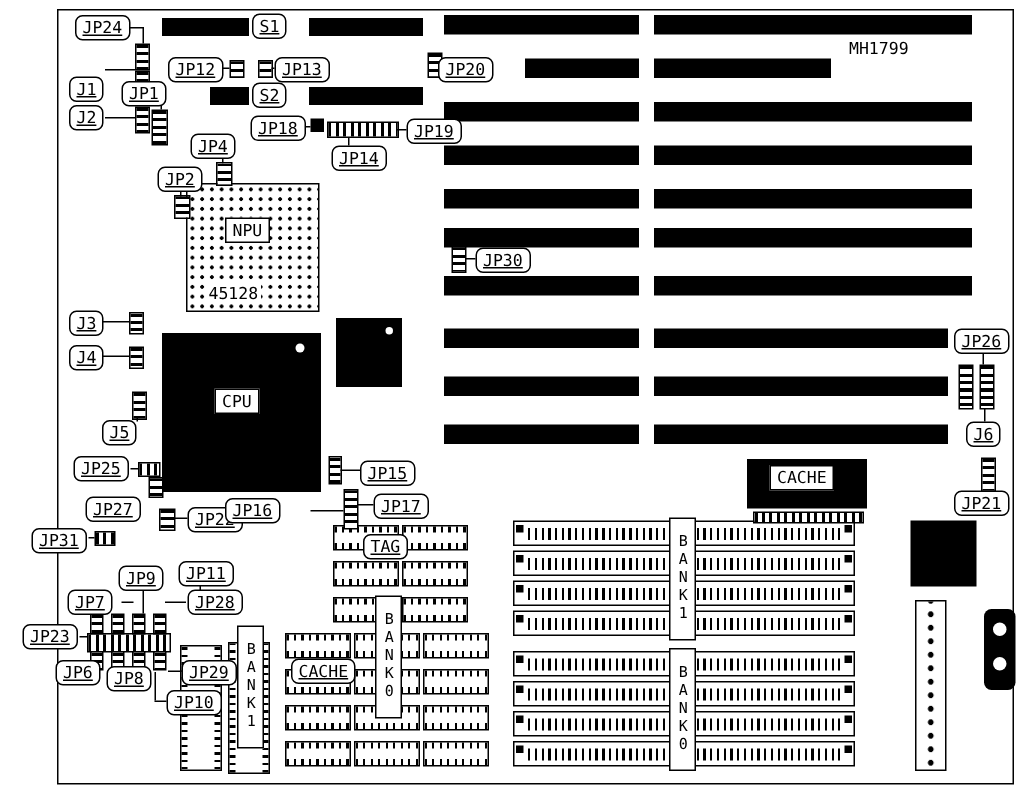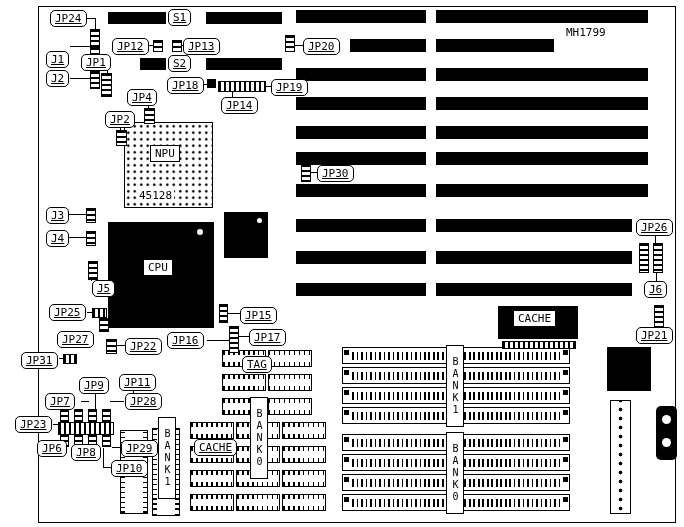--- a/index.html
+++ b/index.html
@@ -223,37 +223,37 @@
   <div class="line" style="left:112px;top:447px;width:9px;height:1px"></div>
   <div class="line" style="left:103px;top:448px;width:1px;height:19px"></div>
   <div class="line" style="left:103px;top:467px;width:8px;height:1px"></div>
   <div class="line" style="left:655px;top:234px;width:1px;height:9px"></div>
   <div class="line" style="left:656px;top:271px;width:1px;height:10px"></div>
 
   <div class="co" style="left:50px;top:10px">JP24</div>
   <div class="co" style="left:46px;top:51px">J1</div>
   <div class="co" style="left:112px;top:38px">JP12</div>
   <div class="co" style="left:183px;top:38px">JP13</div>
-  <div class="co" style="left:303px;top:38px">JP20</div>
+  <div class="co" style="left:292px;top:38px">JP20</div>
   <div class="co" style="left:81px;top:54px">JP1</div>
   <div class="co" style="left:46px;top:70px">J2</div>
   <div class="co" style="left:167px;top:77px">JP18</div>
   <div class="co" style="left:271px;top:79px">JP19</div>
   <div class="co" style="left:127px;top:89px">JP4</div>
   <div class="co" style="left:221px;top:97px">JP14</div>
   <div class="co" style="left:105px;top:111px">JP2</div>
   <div class="co" style="left:317px;top:165px">JP30</div>
   <div class="co" style="left:46px;top:207px">J3</div>
   <div class="co" style="left:46px;top:230px">J4</div>
-  <div class="co" style="left:92px;top:280px">J5</div>
+  <div class="co" style="left:68px;top:280px">J5</div>
   <div class="co" style="left:49px;top:304px">JP25</div>
   <div class="co" style="left:240px;top:307px">JP15</div>
   <div class="co" style="left:57px;top:331px">JP27</div>
   <div class="co" style="left:125px;top:338px">JP22</div>
-  <div class="co" style="left:167px;top:332px">JP16</div>
+  <div class="co" style="left:150px;top:332px">JP16</div>
   <div class="co" style="left:249px;top:329px">JP17</div>
   <div class="co" style="left:21px;top:352px">JP31</div>
   <div class="co" style="left:79px;top:377px">JP9</div>
   <div class="co" style="left:119px;top:374px">JP11</div>
   <div class="co" style="left:45px;top:393px">JP7</div>
   <div class="co" style="left:125px;top:393px">JP28</div>
   <div class="co" style="left:15px;top:416px">JP23</div>
   <div class="co" style="left:37px;top:440px">JP6</div>
   <div class="co" style="left:71px;top:444px">JP8</div>
   <div class="co" style="left:121px;top:440px">JP29</div>

